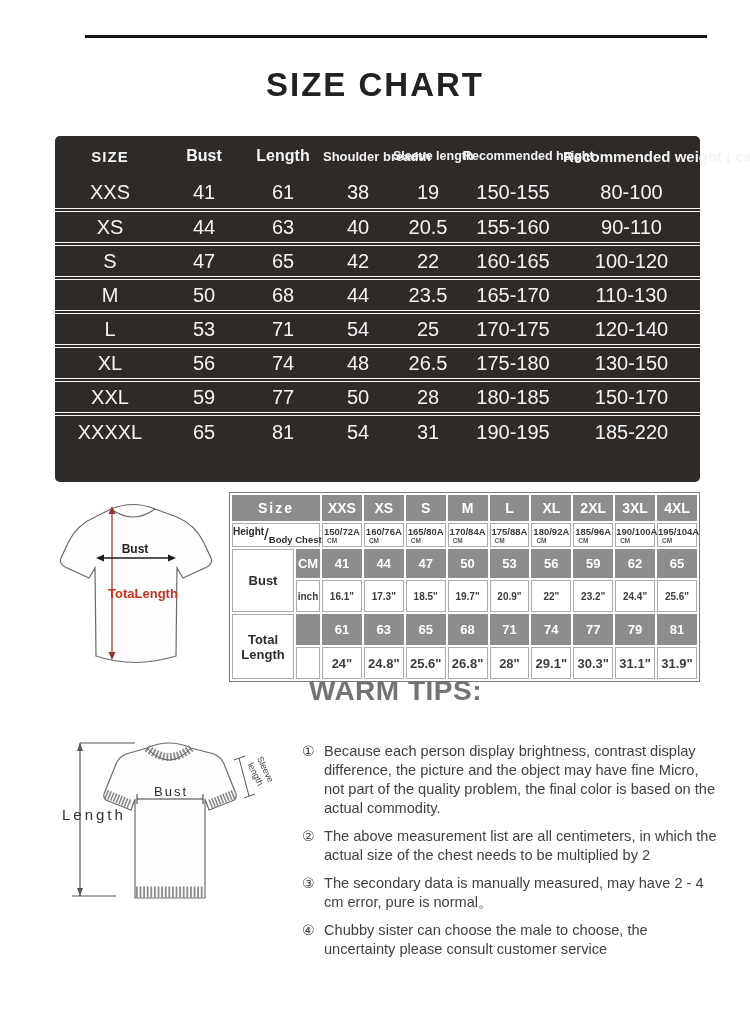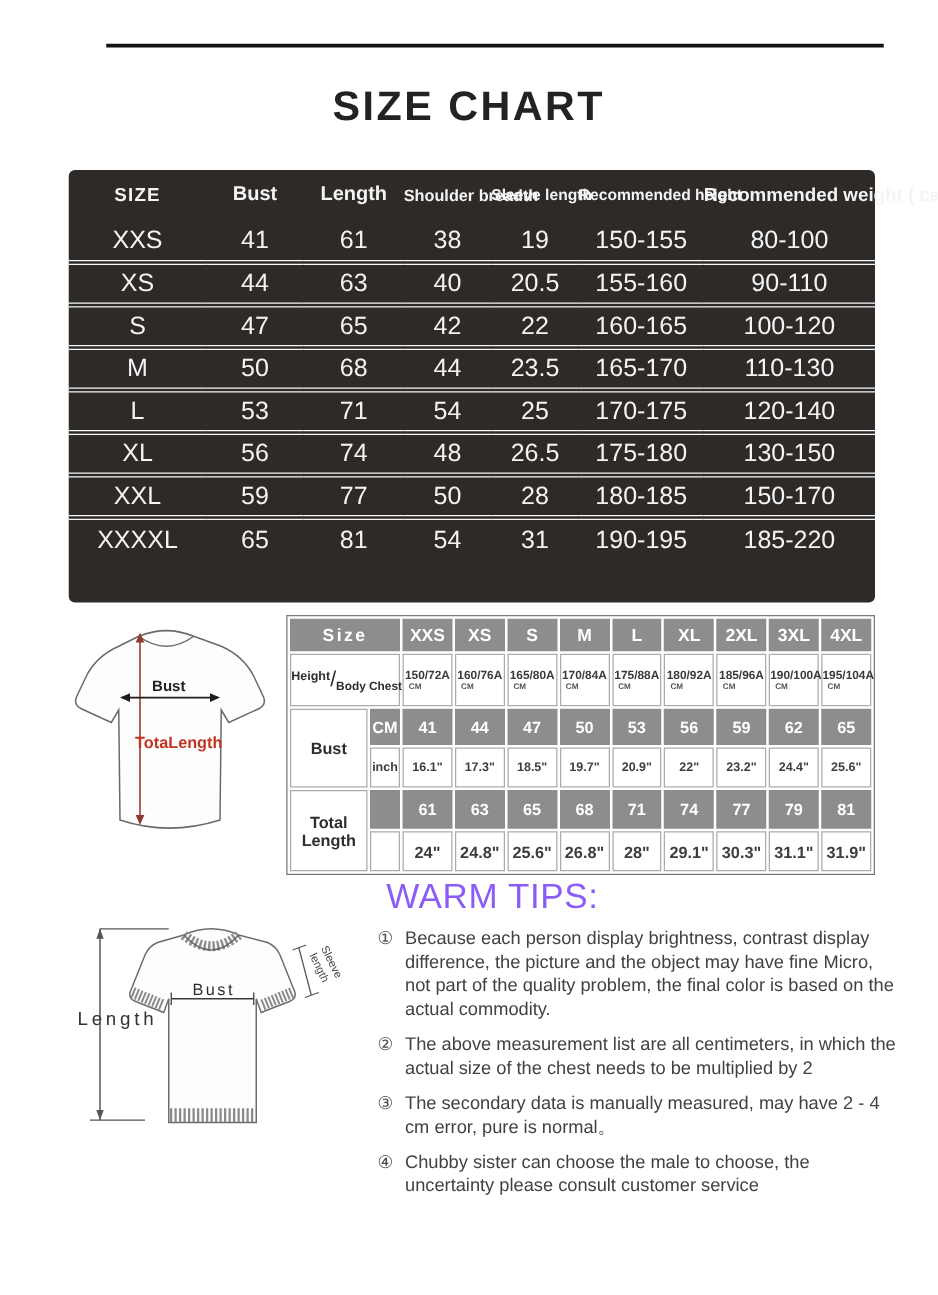--- a/index.html
+++ b/index.html
@@ -28,39 +28,39 @@
 
   
   .detail-table-wrap { position:absolute; left:229px; top:492px; width:471px; background:#fff;
     border:1px solid #7a7a7a; }
   table.dt { width:100%; border-collapse:separate; border-spacing:2px; table-layout:fixed; }
   table.dt td { text-align:center; vertical-align:middle; }
   td.gcell { background:#8d8d8d; color:#fff; font-weight:bold; }
   td.wcell { background:#fff; border:1px solid #ababab; color:#3d3d3d; font-weight:bold; }
   tr.r-size td { height:26px; font-size:14px; }
   td.size-lbl { font-size:15px; letter-spacing:2px; }
-  tr.r-height td { height:42px;margin-left:48px; }
+  tr.r-height td { height:24px;margin-left:48px; }
   .hb-wrap { font-size:10px; font-weight:bold; color:#2e2e2e; white-space:nowrap; }
   .hb-top { position:relative; top:-5px; }
   .hb-slash { font-size:17px; font-weight:normal; position:relative; top:0; }
   .hb-bot { position:relative; top:3px; font-size:9.5px; }
   .hval { font-size:9.5px; font-weight:bold; color:#3a3a3a; line-height:10px; }
   .hunit { font-size:6.5px; font-weight:bold; color:#555; text-align:left; padding-left:4px; line-height:7px; }
   tr.r-bustcm td { height:29px; font-size:13px; }
   tr.r-bustin td { height:32px; font-size:10px; }
   tr.r-totcm td { height:31px; font-size:13px; }
   tr.r-totin td { height:32px; font-size:13px; }
   td.rowlbl { font-size:14px; color:#2e2e2e; }
   td.unit-gray { font-size:8px; letter-spacing:0; }
   td.unit-white { font-size:10.5px; }
   .two-line { line-height:15px; }
 
   
-  .tips-heading { position:absolute; left:309px; top:701px; font-size:28px; font-weight:normal;
-    color:#8b5cf6; letter-spacing:0.5px; }
+  .tips-heading { position:absolute; left:309px; top:675px; font-size:28px; font-weight:bold;
+    color:#737373; letter-spacing:0.5px; }
   .tips-list { position:absolute; left:302px; top:742px; width:418px; }
   .tip { display:flex; gap:5px; margin-bottom:9px; }
   .tip-marker { flex:0 0 17px; font-size:14px; color:#4a4a4a; line-height:19px;
     font-family:"DejaVu Sans",sans-serif; }
   .tip-text { font-size:14.6px; color:#414141; line-height:19px; }
 
   
   .shirt1 { position:absolute; left:55px; top:497px; }
   .shirt2 { position:absolute; left:38px; top:720px; }
   svg text { font-family:"Liberation Sans","DejaVu Sans",sans-serif; }

